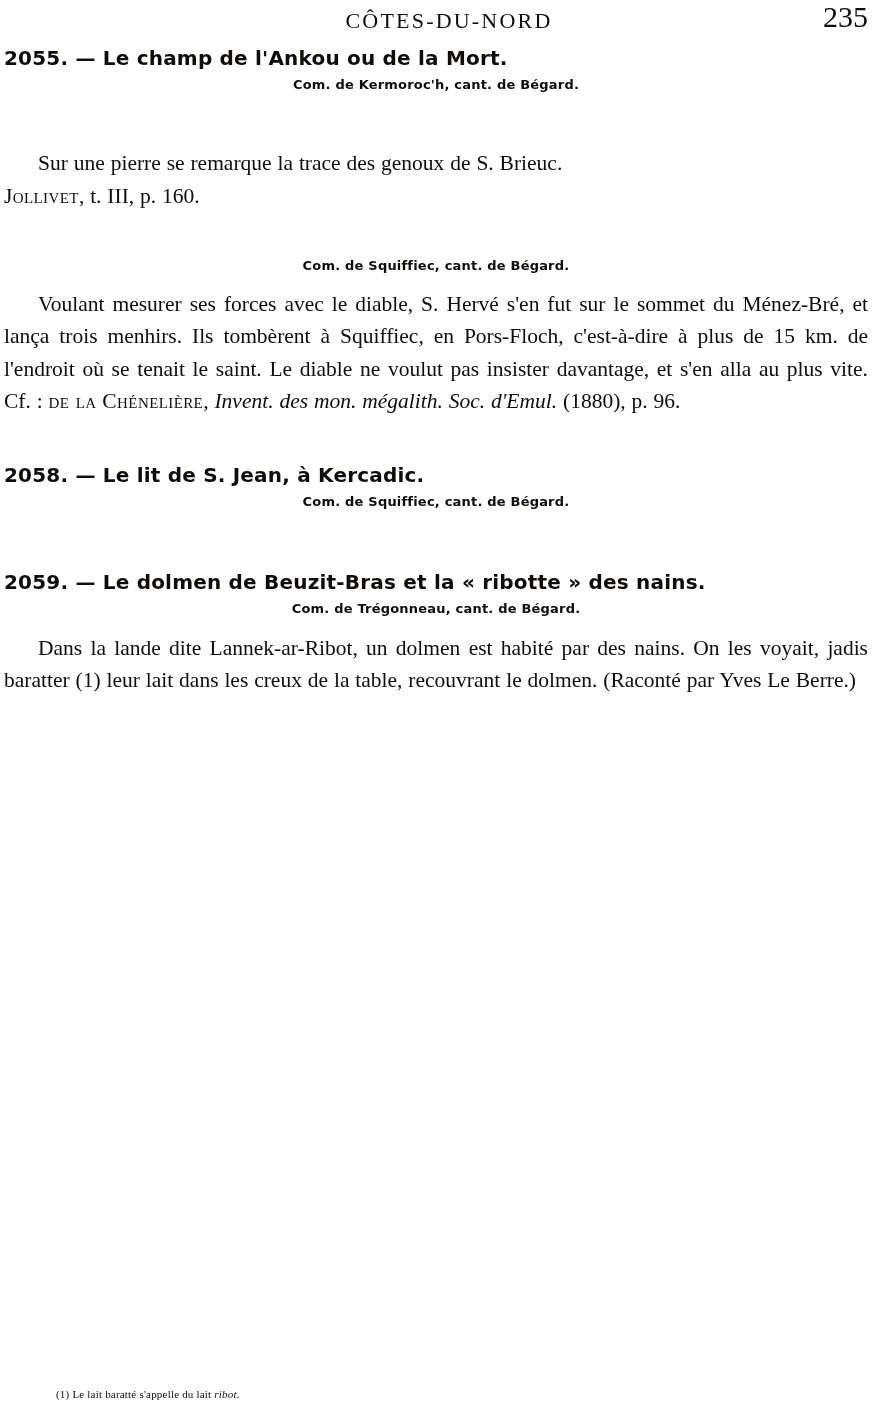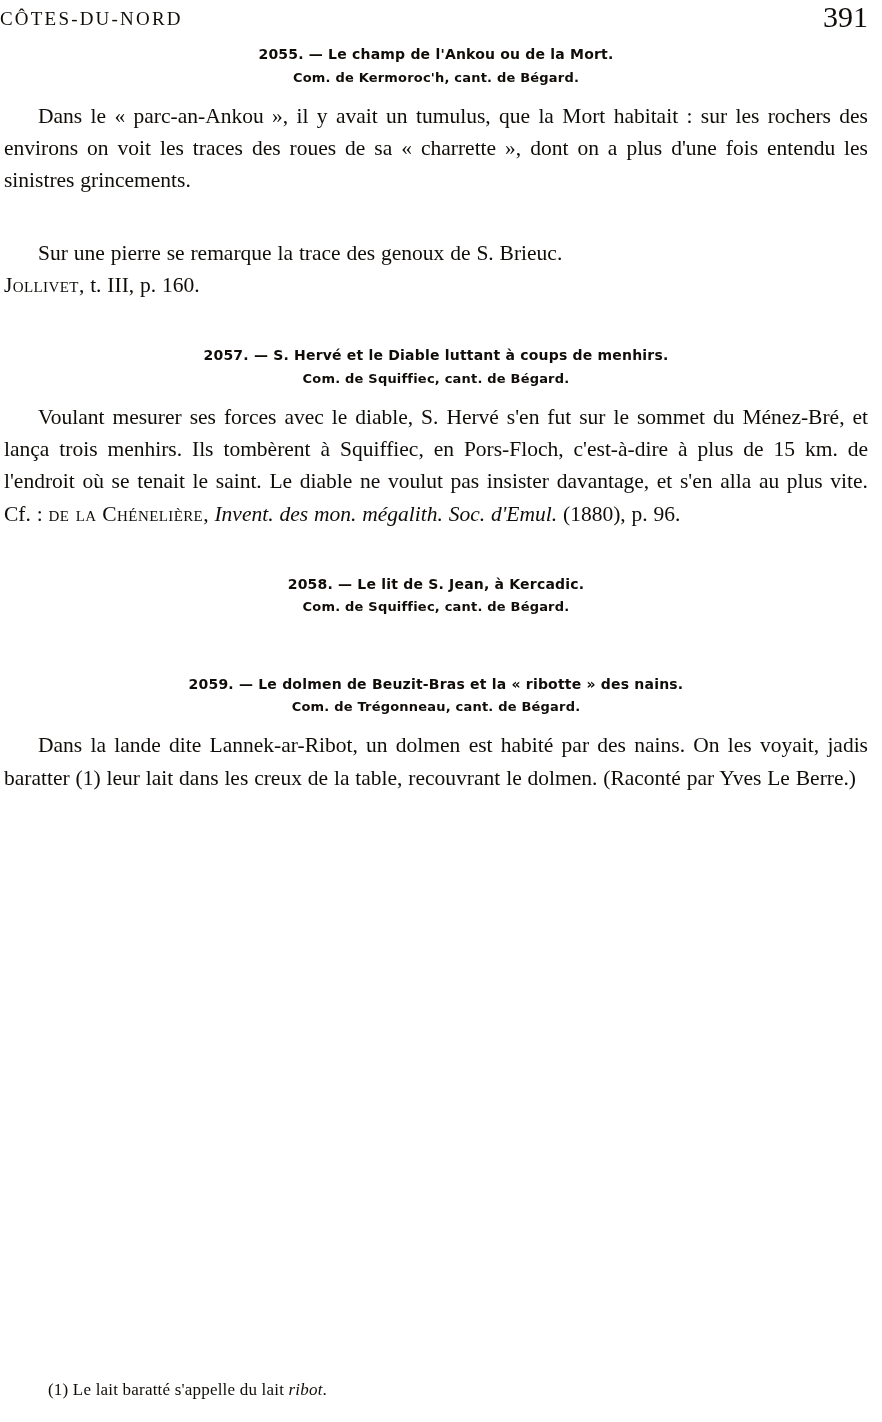--- a/index.html
+++ b/index.html
@@ -26,46 +26,46 @@
   .header {
     position: relative;
     height: 46px;
     margin: 0;
   }
   .header-title {
     position: absolute;
     left: 0;
     right: 0;
     top: 8px;
-    text-align: left;
+    text-align: center;
     font-family: "Liberation Serif", serif;
-    font-size: 19px;
+    font-size: 22px;
     letter-spacing: 2.2px;
     font-variant: small-caps;
     text-transform: uppercase;
+    padding-left: 16px;
   }
   .header-folio {
     position: absolute;
     right: 14px;
     top: 0px;
     font-size: 30px;
     font-family: "Liberation Serif", serif;
   }
   .content {
     padding: 0 14px 0 4px;
   }
   
   .entry {
     margin: 0;
   }
   .entry-title {
-    text-align: center;
     font-family: "DejaVu Sans", sans-serif;
     font-weight: bold;
-    font-size: 14px;
+    font-size: 20px;
     letter-spacing: 0.2px;
     margin: 0 0 6px 0;
     line-height: 1.25;
   }
   .entry-subtitle {
     text-align: center;
     font-family: "DejaVu Sans", sans-serif;
     font-weight: bold;
     font-size: 13px;
     letter-spacing: 0.2px;
@@ -84,56 +84,54 @@
   }
   .sc {
     font-variant: small-caps;
     letter-spacing: 0.4px;
   }
   .ital { font-style: italic; }
   .gap-lg { height: 40px; }
   .gap-xl { height: 46px; }
   .footnote {
     position: absolute;
-    left: 48px;
+    left: 56px;
     bottom: 22px;
     font-family: "Liberation Serif", serif;
-    font-size: 17px;
+    font-size: 11px;
     letter-spacing: 0.2px;
   }
   .footnote .ital { font-style: italic; }
 </style>
 </head>
 <body>
 
 <div class="page">
 
   <div class="header">
     <div class="header-title">Côtes-du-Nord</div>
-    <div class="header-folio">391</div>
+    <div class="header-folio">235</div>
   </div>
 
   <div class="content">
 
     <div class="entry">
       <div class="entry-title">2055. — Le champ de l'Ankou ou de la Mort.</div>
       <div class="entry-subtitle">Com. de Kermoroc'h, cant. de Bégard.</div>
-      <p class="entry-body">Dans le « parc-an-Ankou », il y avait un tumulus, que la Mort habitait : sur les rochers des environs on voit les traces des roues de sa « charrette », dont on a plus d'une fois entendu les sinistres grincements.</p>
     </div>
 
     <div class="gap-lg"></div>
 
     <div class="entry">
       <p class="entry-body"><span>Sur une pierre se remarque la trace des genoux de S. Brieuc.</span><br><span class="sc">Jollivet</span><span>, t. III, p. 160.</span></p>
     </div>
 
     <div class="gap-xl"></div>
 
     <div class="entry">
-      <div class="entry-title">2057. — S. Hervé et le Diable luttant à coups de menhirs.</div>
       <div class="entry-subtitle">Com. de Squiffiec, cant. de Bégard.</div>
       <p class="entry-body"><span>Voulant mesurer ses forces avec le diable, S. Hervé s'en fut sur le sommet du Ménez-Bré, et lança trois menhirs. Ils tombèrent à Squiffiec, en Pors-Floch, c'est-à-dire à plus de 15 km. de l'endroit où se tenait le saint. Le diable ne voulut pas insister davantage, et s'en alla au plus vite. Cf. : </span><span class="sc">de la</span> <span class="sc">Chénelière</span><span>,</span> <span class="ital">Invent. des mon. mégalith. Soc. d'Emul.</span><span> (1880), p. 96.</span></p>
     </div>
 
     <div class="gap-xl"></div>
 
     <div class="entry">
       <div class="entry-title">2058. — Le lit de S. Jean, à Kercadic.</div>
       <div class="entry-subtitle">Com. de Squiffiec, cant. de Bégard.</div>
     </div>

